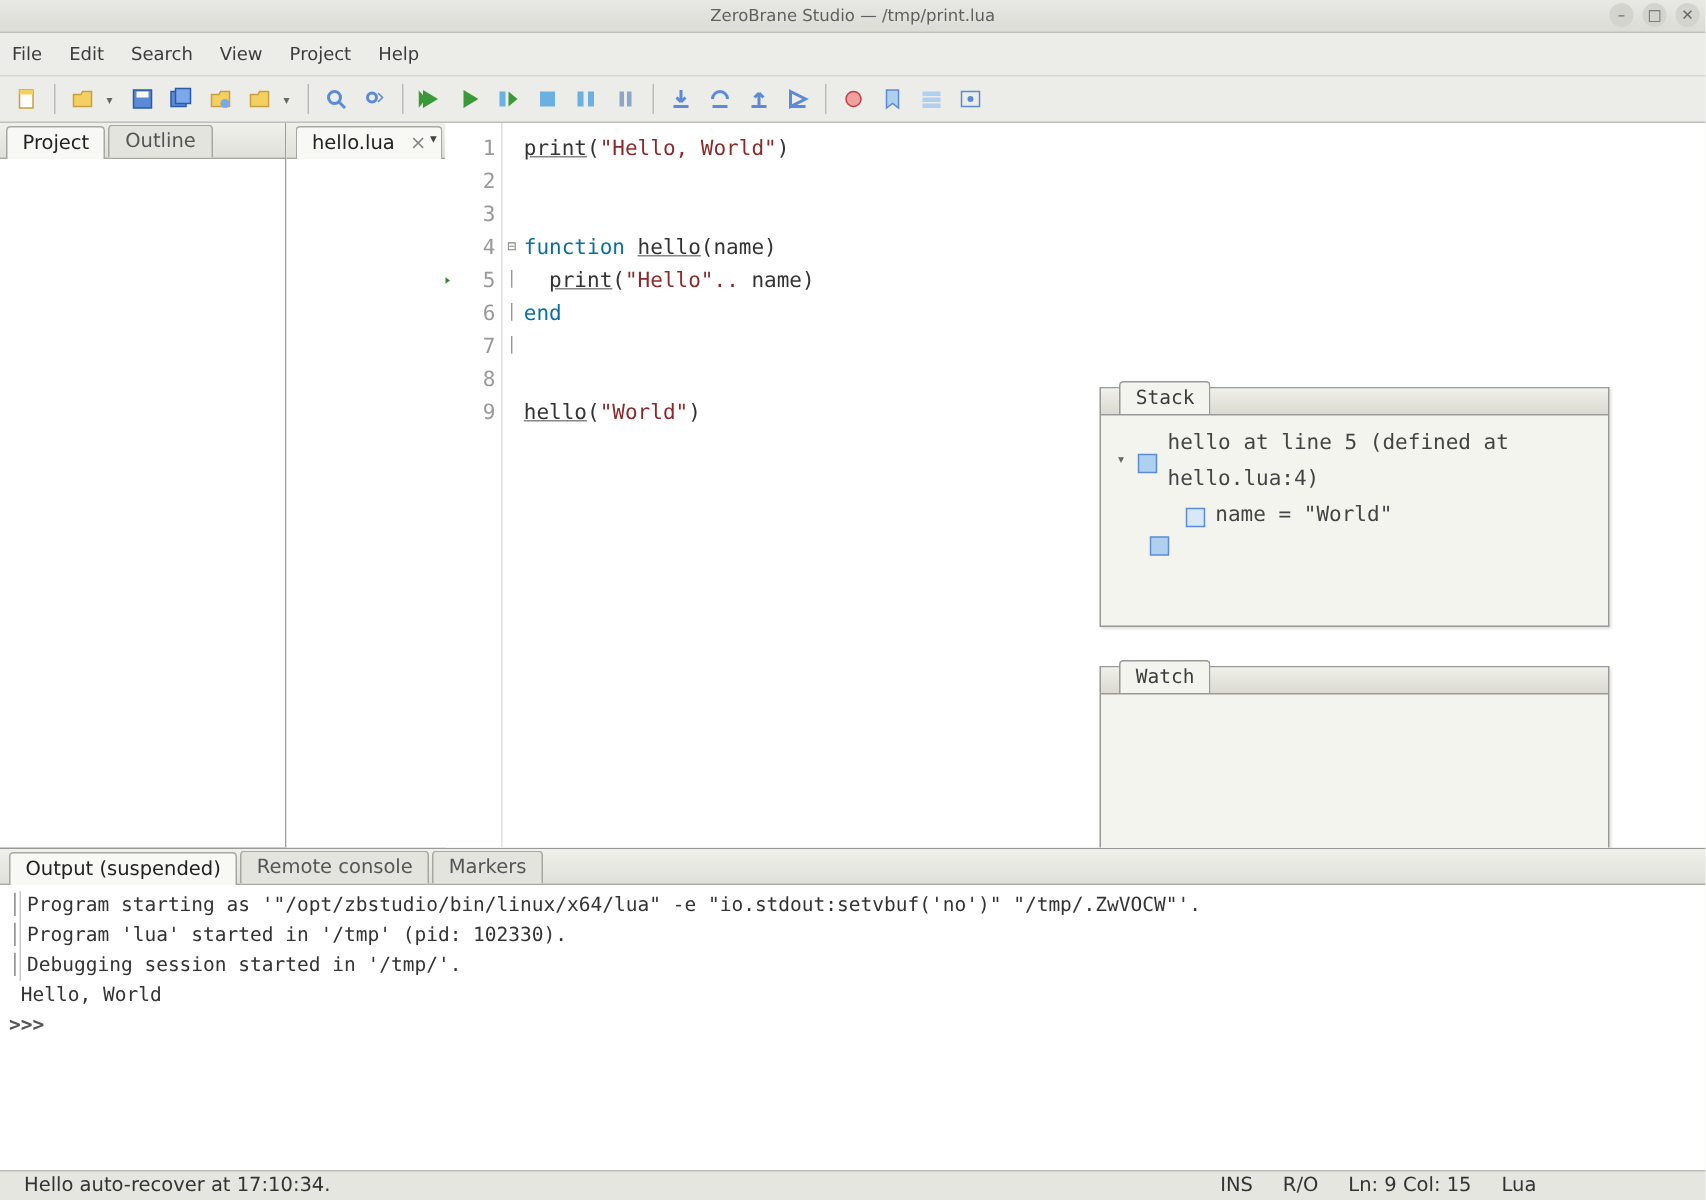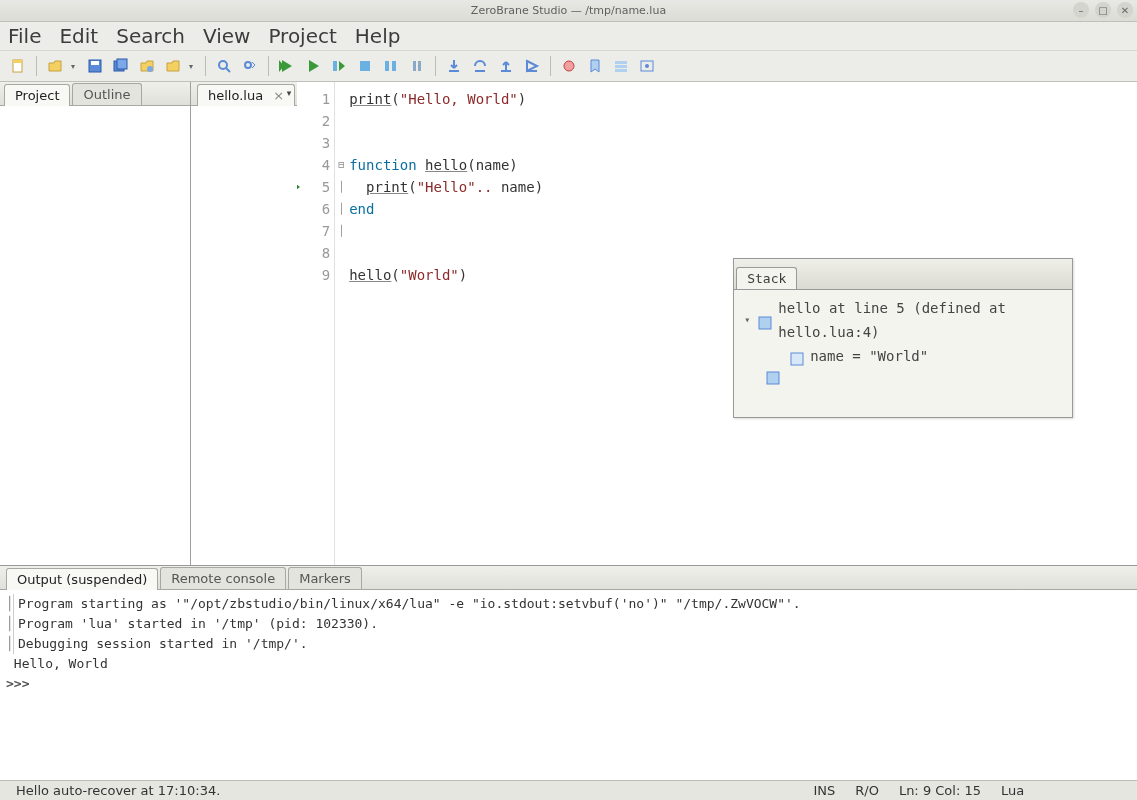--- a/index.html
+++ b/index.html
@@ -39,21 +39,21 @@
   display:flex;align-items:center;justify-content:center;
   font-size:10px; color:#666;
 }
 .menubar {
   height: 28px;
   background: #ecece8;
   display: flex;
   align-items: center;
   padding: 0 8px;
   gap: 18px;
-  font-size: 20px;
+  font-size: 12px;
   color: #3c3c3c;
 }
 .menubar span { cursor: default; }
 .toolbar {
   height: 32px;
   background: #ecece8;
   border-top: 1px solid #d8d8d2;
   border-bottom: 1px solid #c0c0ba;
   display: flex;
   align-items: center;
@@ -165,21 +165,21 @@
 .marker-wrap { position:relative; }
 
 .float-panel {
   position:absolute;
   background:#f4f4ee;
   border:1px solid #999;
   box-shadow: 1px 1px 2px rgba(0,0,0,.15);
 }
 .float-panel.stack { left:436px; top:176px; width:340px; height:160px; }
 .float-panel.watch { left:436px; top:362px; width:340px; height:168px; }
-.panel-tabrow { height:31px; background:linear-gradient(#f0f0ea,#dadad2); border-bottom:1px solid #999; display:flex; align-items:flex-end; padding-left:2px;}
+.panel-tabrow { height:18px; background:linear-gradient(#f0f0ea,#dadad2); border-bottom:1px solid #999; display:flex; align-items:flex-end; padding-left:12px;}
 .panel-tab { padding:3px 10px; background:#f4f4ee; border:1px solid #999; border-bottom:none; border-radius:3px 3px 0 0; font-size:13px;}
 .panel-body { padding:6px 8px; font-size:14px; color:#444; line-height:24px;}
 .tree-row { display:flex; align-items:center; gap:6px; }
 .tree-indent { display:inline-block; width:18px; }
 .tree-tog { font-size:10px; color:#666; width:12px; text-align:center;}
 .stk-ico { width:14px;height:14px;display:inline-block; }
 
 .bottom-panel {
   height: 215px;
   background:#fff;
@@ -218,21 +218,21 @@
 .statusbar .seg { padding:0 10px; }
 .statusbar .spacer { flex:1; }
 
 
 .ico { width:16px;height:16px;display:block; }
 </style>
 </head>
 <body>
 
 <div class="titlebar">
-  <span>ZeroBrane Studio — /tmp/name.lua</span>
+  <span>ZeroBrane Studio — /tmp/print.lua</span>
   <div class="win-controls">
     <div class="win-btn">–</div>
     <div class="win-btn">□</div>
     <div class="win-btn">✕</div>
   </div>
 </div>
 
 <div class="menubar">
   <span>File</span>
   <span>Edit</span>
@@ -445,20 +445,27 @@
           </div>
           <div class="tree-row">
             <span class="tree-indent"></span>
             <span class="stk-ico"><svg width="14" height="14">
                   <rect x="1" y="1" width="12" height="12" fill="#b0d0f0" stroke="#5a8ad8"></rect>
                 </svg></span>
           </div>
         </div>
       </div>
 
+      <div class="float-panel watch">
+        <div class="panel-tabrow">
+            <div class="panel-tab">Watch</div>
+          </div>
+        <div class="panel-body"></div>
+
+      </div>
     </div>
   </div>
 </div>
 
 <div class="bottom-panel">
   <div class="bottom-tabstrip">
     <div class="tab active">Output (suspended)</div>
     <div class="tab">Remote console</div>
     <div class="tab">Markers</div>
   </div>

